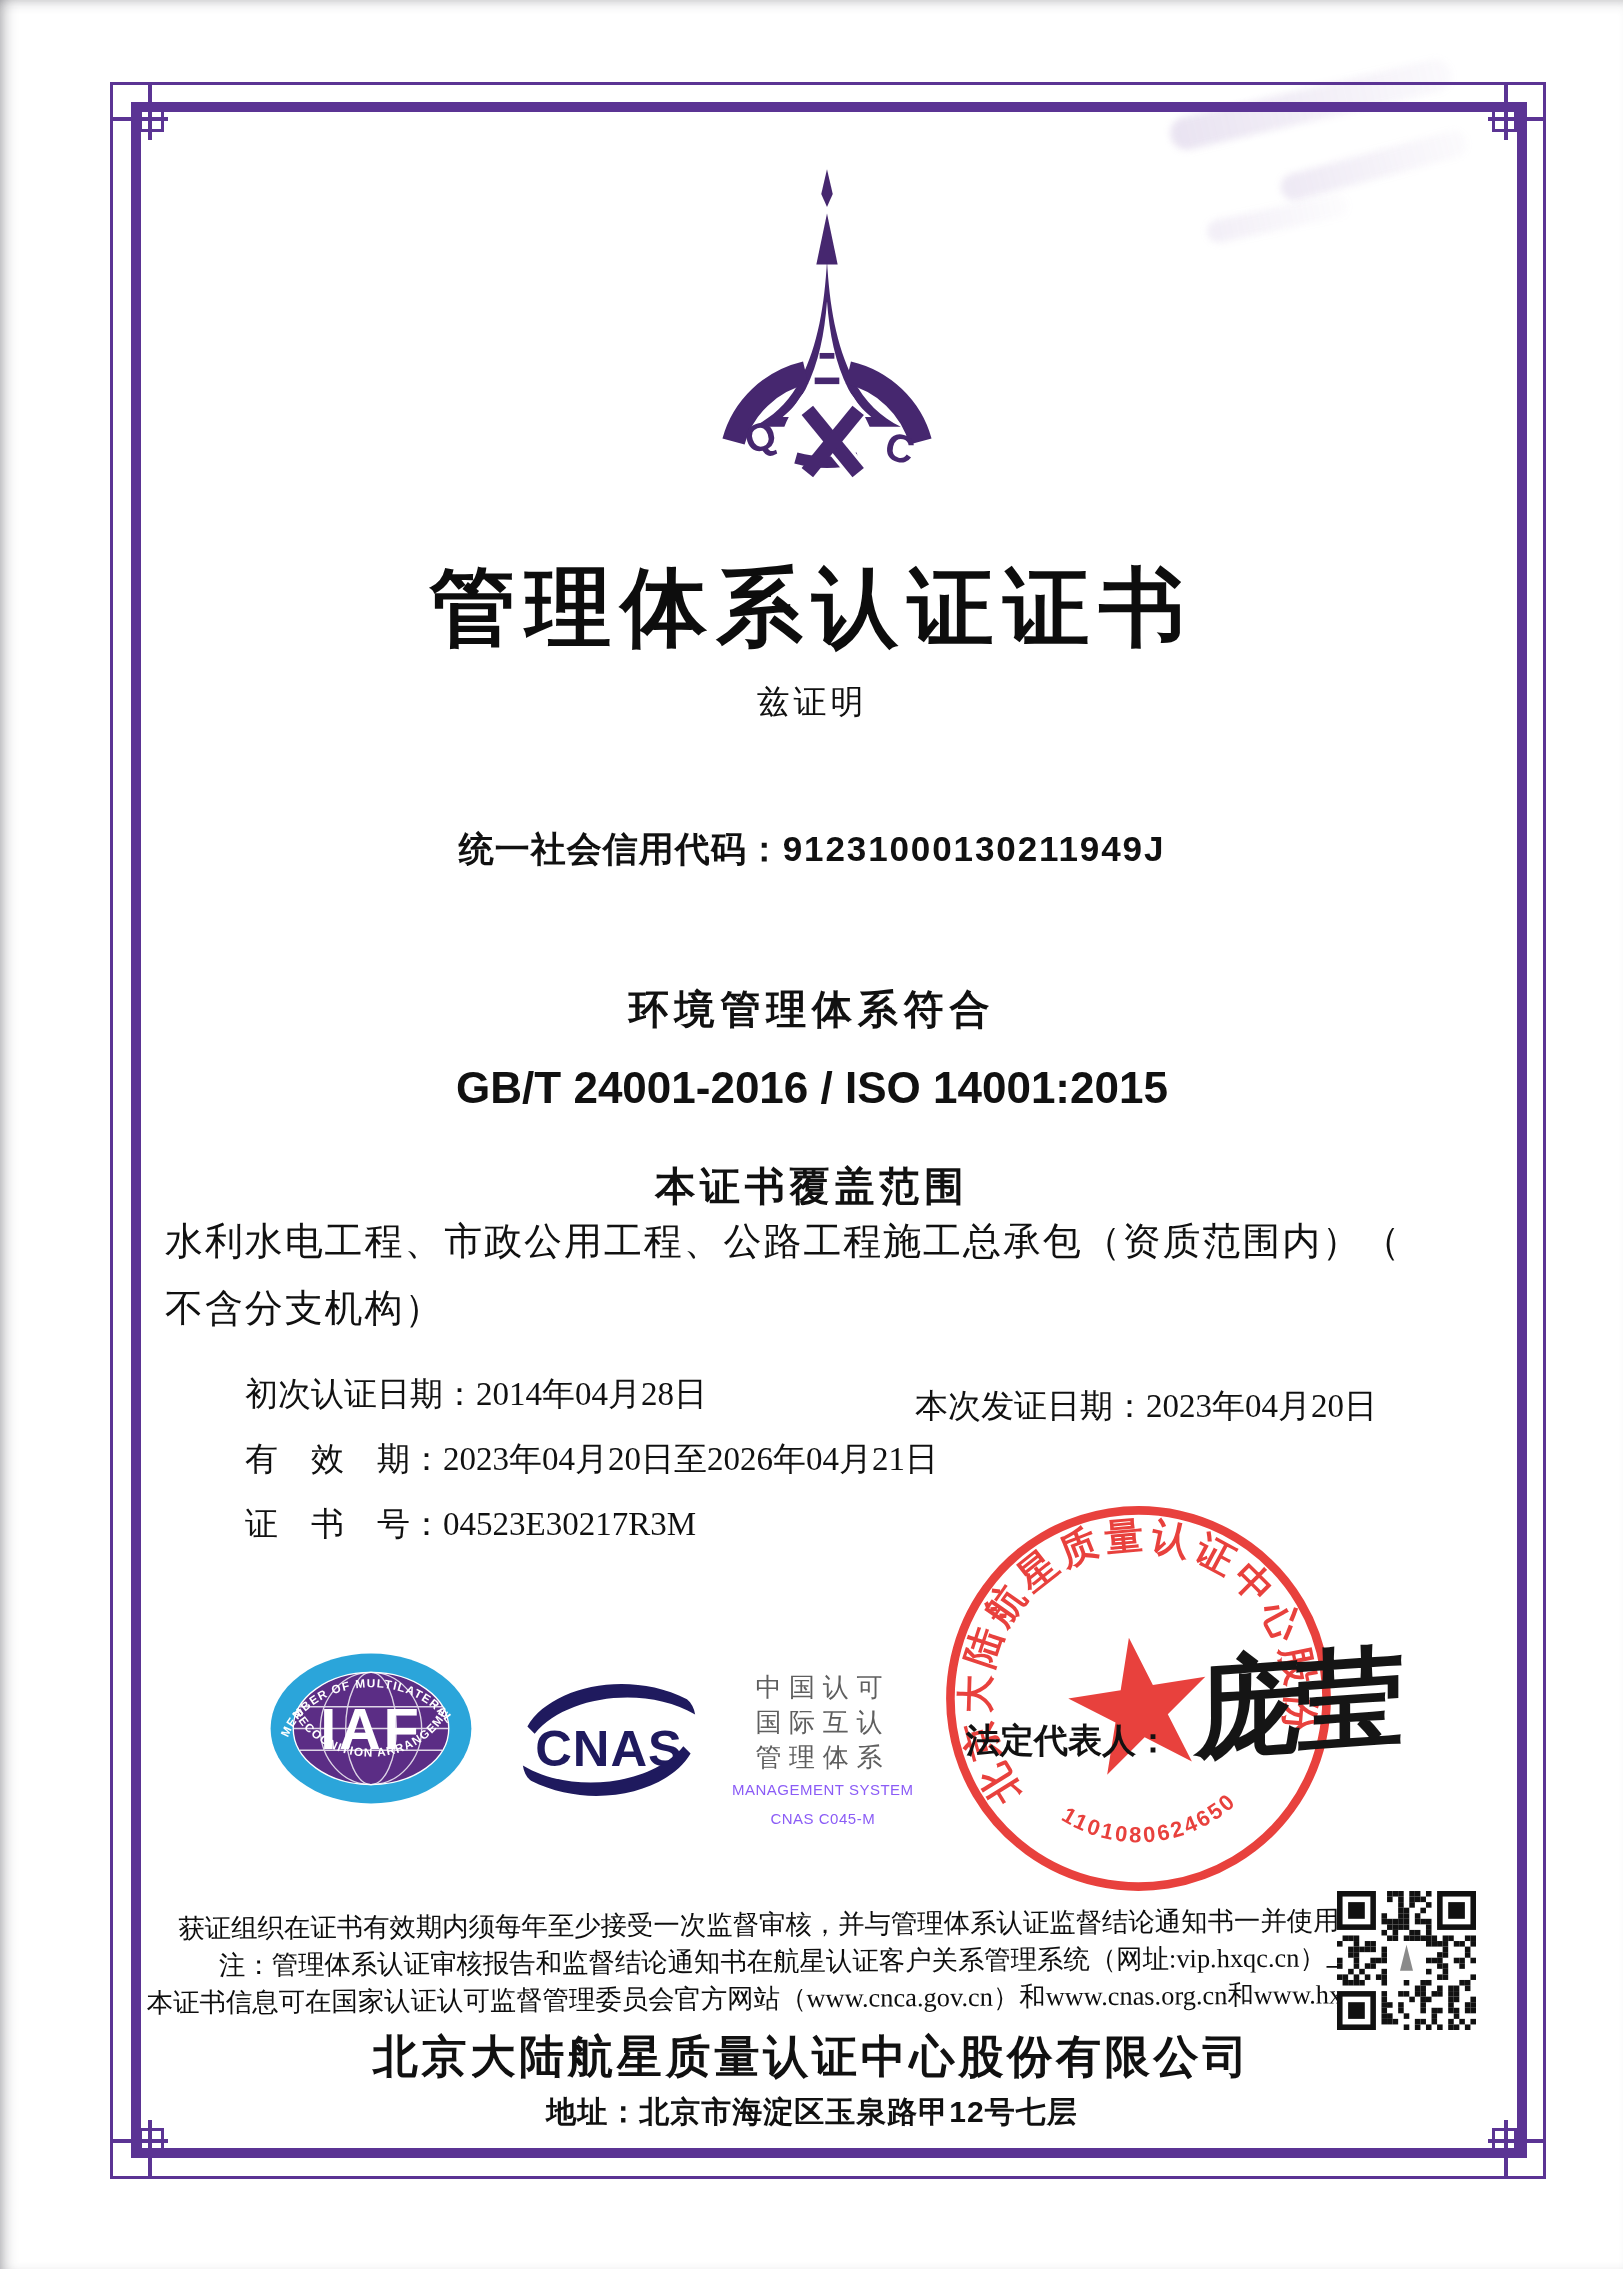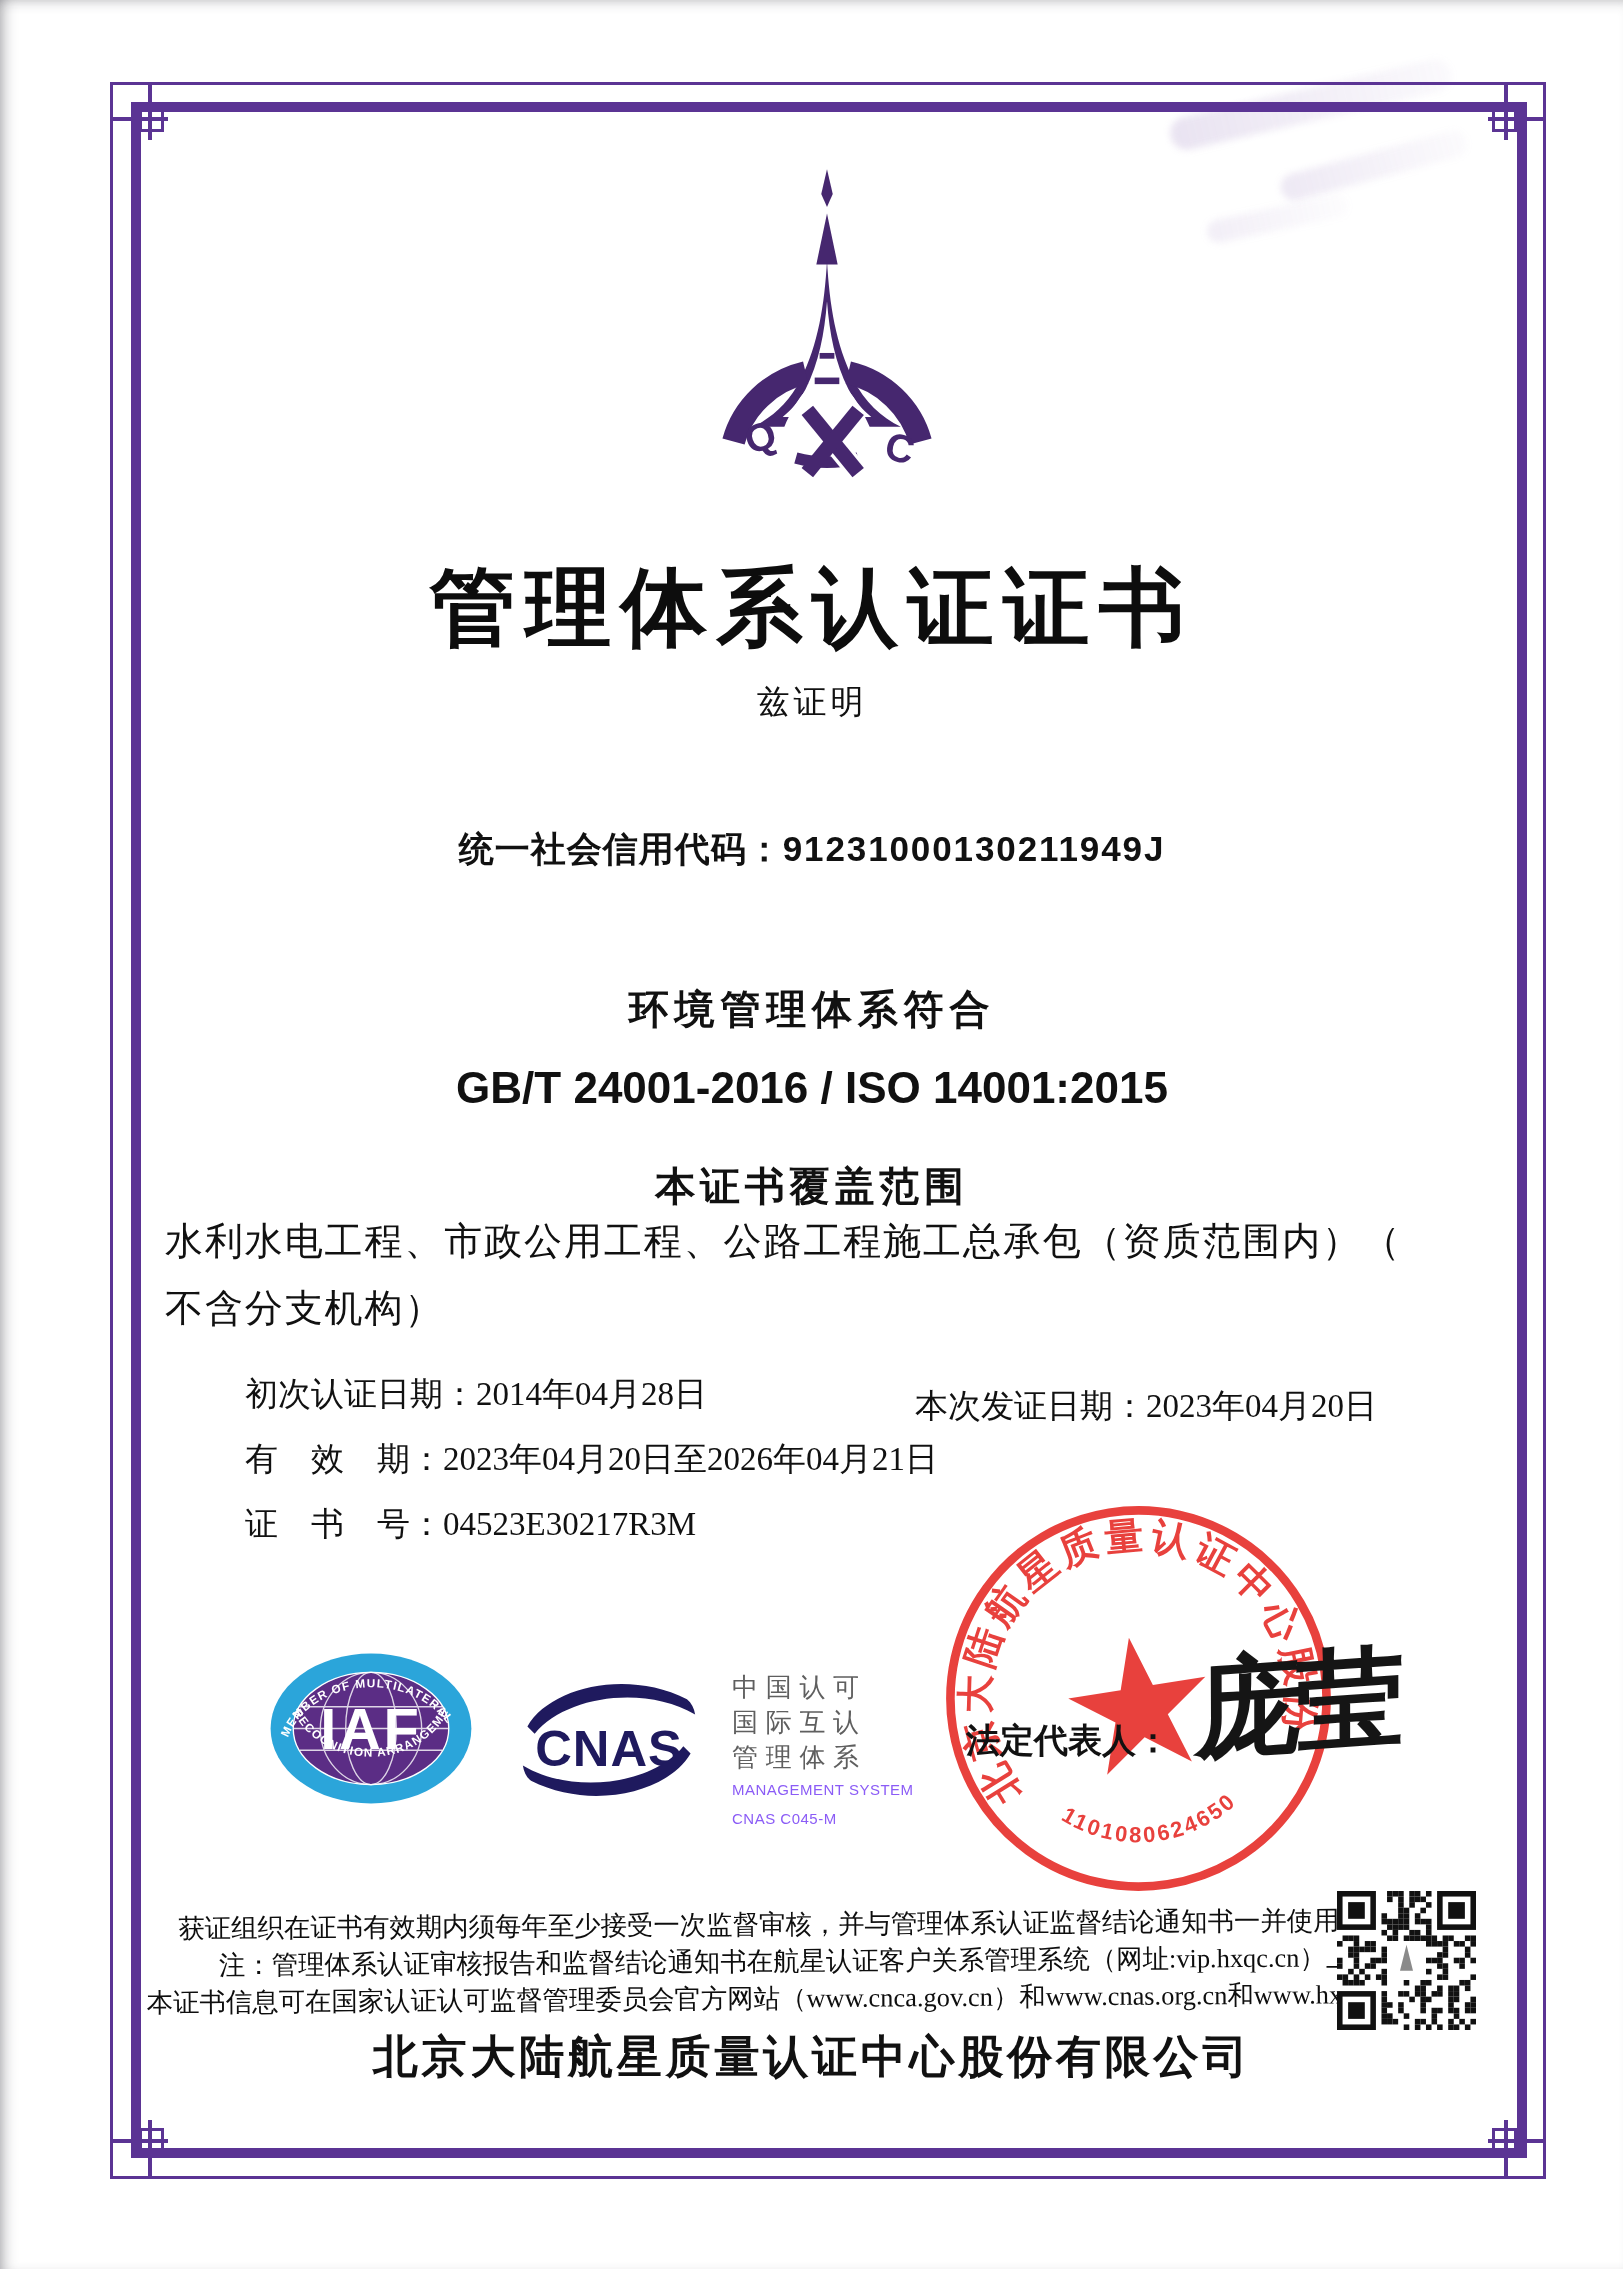--- a/index.html
+++ b/index.html
@@ -45,21 +45,21 @@
   .dates{position:absolute;left:245px;top:1372px;width:1182px;font-family:"Liberation Serif",serif;font-size:33px;}
   .dates .row{position:relative;height:65px;}
   .dates .lbl{font-weight:500;}
   .issue-cell{position:absolute;left:670px;top:11.5px;white-space:nowrap;}
   
   .iaf{position:absolute;left:267px;top:1650px;width:208px;height:157px;}
   .iaf-arc{font-size:13px;fill:#ffffff;letter-spacing:1.4px;font-weight:600;}
   .iaf-word{font-size:64px;font-weight:bold;fill:#ffffff;letter-spacing:3px;}
   .cnas{position:absolute;left:517px;top:1672px;width:184px;height:136px;}
   .cnas-word{font-size:56px;font-weight:bold;fill:#1f1a5e;letter-spacing:1px;}
-  .cnas-text{position:absolute;left:732px;top:1670px;color:#5f5f5f;line-height:35px;font-size:26px;}
+  .cnas-text{position:absolute;left:732px;top:1670px;color:#5f5f5f;line-height:35px;font-size:26px;text-align:center;}
   .cnas-text .cn{letter-spacing:7.7px;display:block;}
   .cnas-text .en{font-size:15px;letter-spacing:0.5px;display:block;line-height:29px;color:#8b5cf6;}
   .legalrep{position:absolute;left:966px;top:1718px;font-size:34px;font-weight:bold;z-index:6;}
   .signature{position:absolute;left:1194px;top:1631px;font-size:108px;font-weight:bold;color:#151515;
              letter-spacing:-5.8px;transform:rotate(-4deg) skewX(-4deg);z-index:7;}
   .stamp{position:absolute;left:937px;top:1497px;width:403px;height:403px;z-index:5;
          transform:rotate(-9deg);mix-blend-mode:multiply;opacity:.93;}
   .stamp text{fill:#e7322e;}
   .ring-text{font-size:40px;font-weight:bold;}
   .num-text{font-size:23px;font-weight:bold;letter-spacing:2.5px;}
@@ -391,15 +391,18 @@
       <path d="M75,58 L82,86 L68,86 Z" fill="#8a8a8a"></path>
     </svg>
 
   <div class="centered notes">
     <div>获证组织在证书有效期内须每年至少接受一次监督审核，并与管理体系认证监督结论通知书一并使用方为有效</div>
     <div>注：管理体系认证审核报告和监督结论通知书在航星认证客户关系管理系统（网址:vip.hxqc.cn）上获取</div>
     <div>本证书信息可在国家认证认可监督管理委员会官方网站（www.cnca.gov.cn）和www.cnas.org.cn和www.hxqc.cn上查询</div>
   </div>
 
   <div class="centered issuer-name">北京大陆航星质量认证中心股份有限公司</div>
+  <div class="centered issuer-addr">
+    <span>地址：</span><span>北京市海淀区玉泉路甲12号七层</span>
+  </div>
 
 </div>
 
 
 </body></html>

